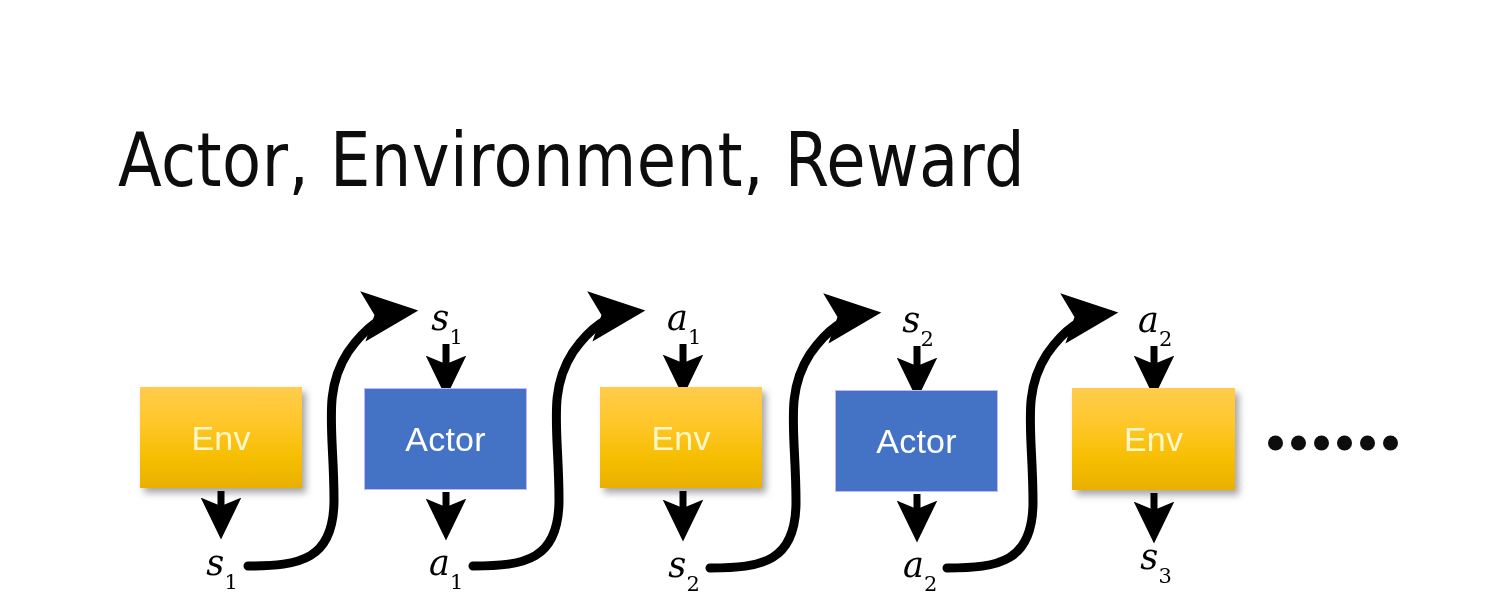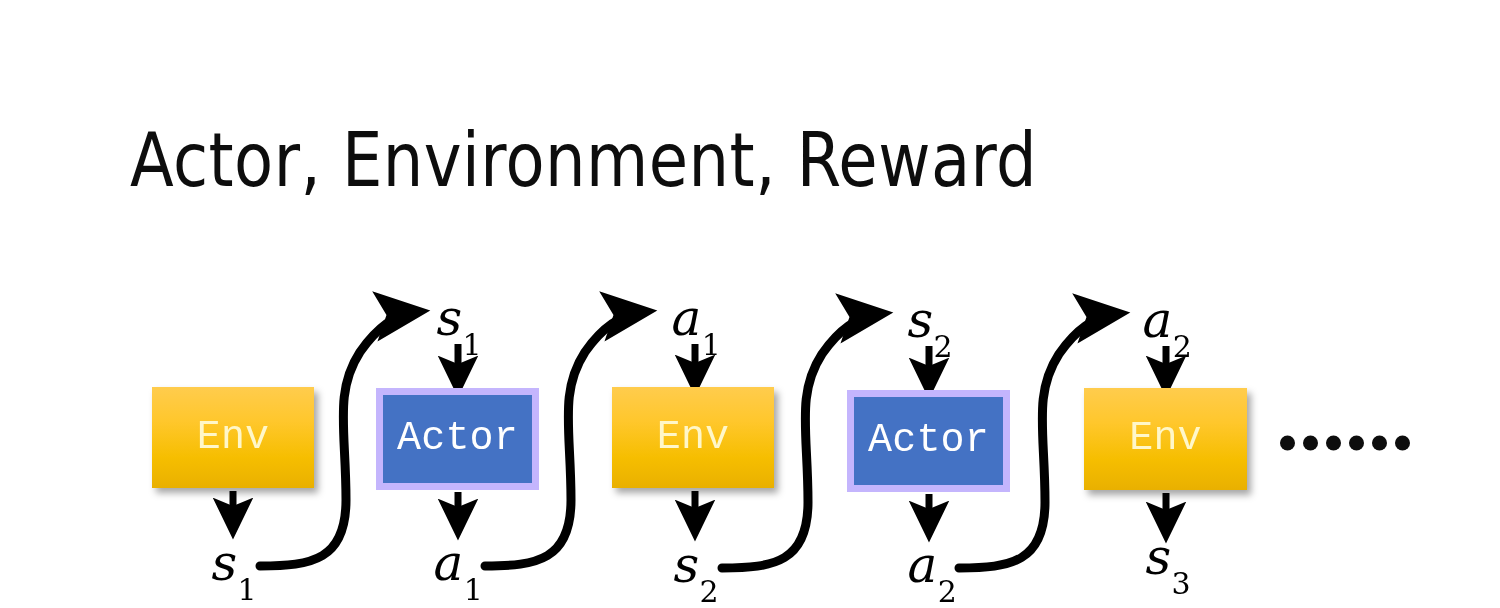--- a/index.html
+++ b/index.html
@@ -3,21 +3,21 @@
 <meta charset="utf-8">
 <style>
   html,body{margin:0;padding:0;}
   body{
     width:1500px;height:608px;
     background:#ffffff;
     font-family:"Liberation Sans", sans-serif;
     overflow:hidden;
     position:relative;
   }
-  #stage{position:absolute;left:0;top:0;width:1272px;height:608px;margin-left:12px;}
+  #stage{position:absolute;left:0;top:0;width:1272px;height:608px;}
 
   
   .title{
     position:absolute;
     left:118px; top:118px;
     font-family:"DejaVu Sans Condensed","Liberation Sans",sans-serif;
     font-weight:300;
     font-size:74px;
     line-height:84px;
     color:#0d0d0d;
@@ -27,45 +27,45 @@
     transform-origin:left center;
   }
 
   
   .node{
     position:absolute;
     display:flex;align-items:center;justify-content:center;
     box-sizing:border-box;
   }
   .node-label{
-    font-family:Liberation Mono, monospace;
+    font-family:Liberation Sans, sans-serif;
     font-weight:300;
-    font-size:40px;
+    font-size:34px;
     line-height:40px;
     color:#ffffff;
     white-space:nowrap;
     letter-spacing:0.2px;
   }
   .node.env{
     background:linear-gradient(180deg,#FFCC4D 0%,#FFC72C 34%,#F6BE00 70%,#E9B000 100%);
     box-shadow:4px 5px 7px rgba(0,0,0,0.35);
   }
   .node.env .node-label{color:#FFF7C9;}
   .node.actor{
     background:#4472C4;
-    border:7px solid #c4b5fd;
+    border:1px solid #c4b5fd;
   }
   .node.actor .node-label{color:#ffffff;}
 
   
   .math{
     position:absolute;
     font-family:"DejaVu Serif","Liberation Serif",serif;
     font-style:italic;
-    font-size:50px;
+    font-size:35px;
     line-height:43px;
     color:#000000;
     white-space:nowrap;
     transform:translate(-50%,-50%);
   }
   .math sub{
     font-size:0.60em;
     font-style:normal;
     line-height:0;
     position:relative;

